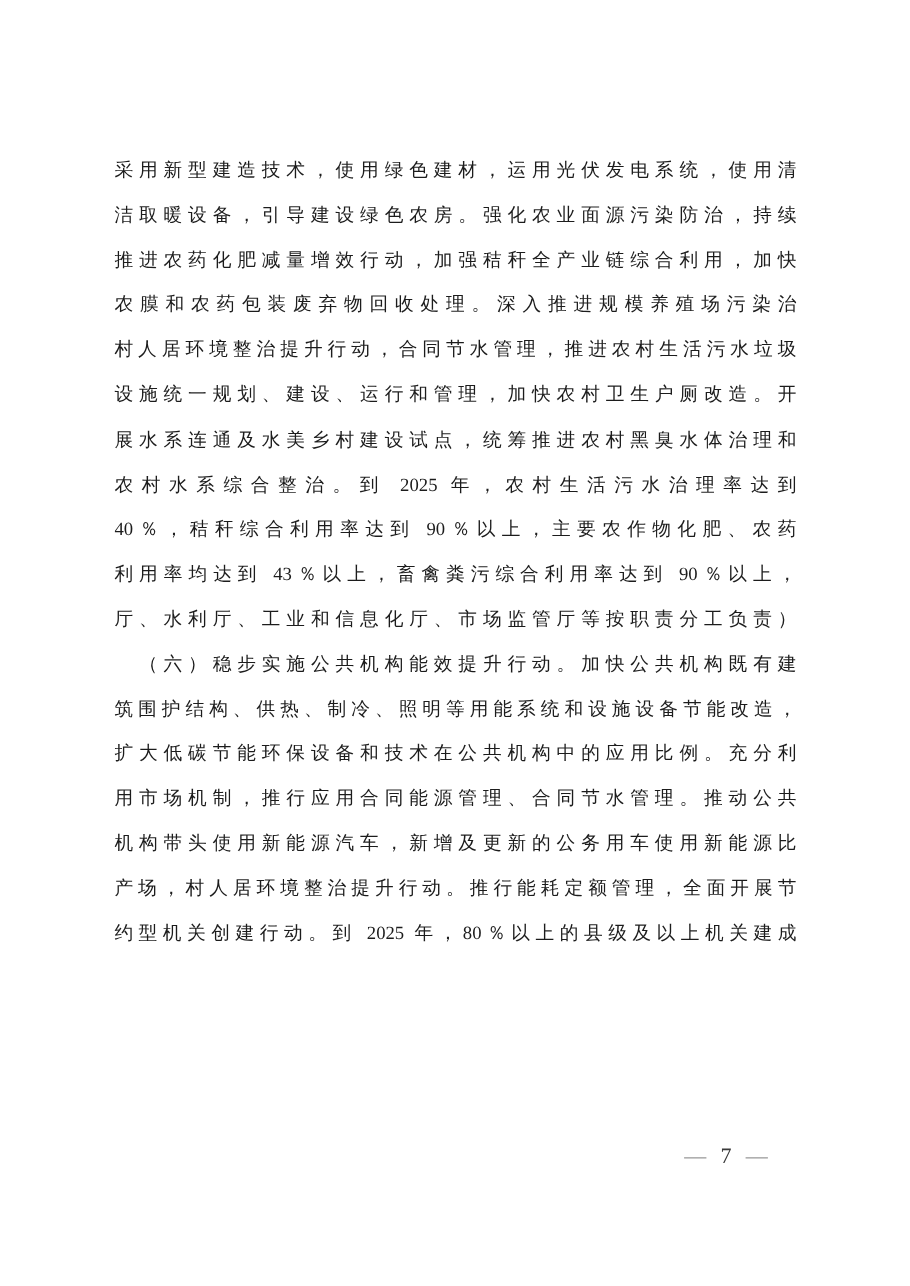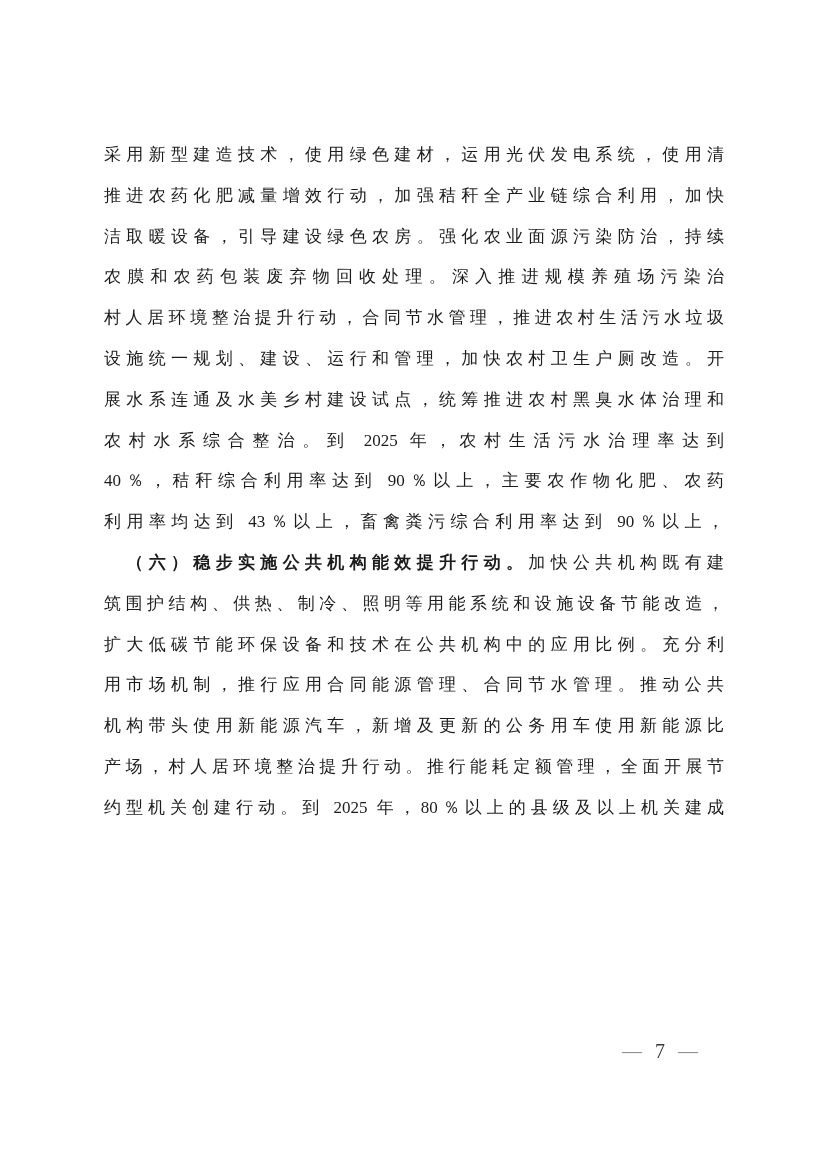--- a/index.html
+++ b/index.html
@@ -25,21 +25,21 @@
   .line {
     font-size: 17px;
     line-height: 40.8px;
     height: 40.8px;
     color: #1c1c1c;
     text-align: justify;
     text-align-last: justify;
     overflow: hidden;
   }
   .line .head {
-    font-weight: bold;
+    font-weight: normal;
   }
   .footer {
     position: absolute;
     left: 612px;
     top: 1039px;
     width: 96px;
     display: flex;
     justify-content: center;
     align-items: center;
     gap: 13px;
@@ -53,29 +53,30 @@
     color: #3a3a3a;
   }
 </style>
 </head>
 <body>
 
 <div class="page">
 
   <div class="text-block">
     <div class="line">采用新型建造技术，使用绿色建材，运用光伏发电系统，使用清</div>
+    <div class="line">洁取暖设备，引导建设绿色农房。强化农业面源污染防治，持续</div>
     <div class="line">推进农药化肥减量增效行动，加强秸秆全产业链综合利用，加快</div>
-    <div class="line">洁取暖设备，引导建设绿色农房。强化农业面源污染防治，持续</div>
     <div class="line">农膜和农药包装废弃物回收处理。深入推进规模养殖场污染治</div>
     <div class="line">村人居环境整治提升行动，合同节水管理，推进农村生活污水垃圾</div>
     <div class="line">设施统一规划、建设、运行和管理，加快农村卫生户厕改造。开</div>
     <div class="line">展水系连通及水美乡村建设试点，统筹推进农村黑臭水体治理和</div>
     <div class="line">农村水系综合整治。到 2025 年，农村生活污水治理率达到</div>
     <div class="line">40％，秸秆综合利用率达到 90％以上，主要农作物化肥、农药</div>
     <div class="line">利用率均达到 43％以上，畜禽粪污综合利用率达到 90％以上，</div>
+    <div class="line">厅、水利厅、工业和信息化厅、市场监管厅等按职责分工负责）</div>
 
     <div class="line"><span class="head">　（六）稳步实施公共机构能效提升行动。</span><span>加快公共机构既有建</span></div>
 
     <div class="line">筑围护结构、供热、制冷、照明等用能系统和设施设备节能改造，</div>
     <div class="line">扩大低碳节能环保设备和技术在公共机构中的应用比例。充分利</div>
     <div class="line">用市场机制，推行应用合同能源管理、合同节水管理。推动公共</div>
     <div class="line">机构带头使用新能源汽车，新增及更新的公务用车使用新能源比</div>
     <div class="line">产场，村人居环境整治提升行动。推行能耗定额管理，全面开展节</div>
     <div class="line">约型机关创建行动。到 2025 年，80％以上的县级及以上机关建成</div>
   </div>

